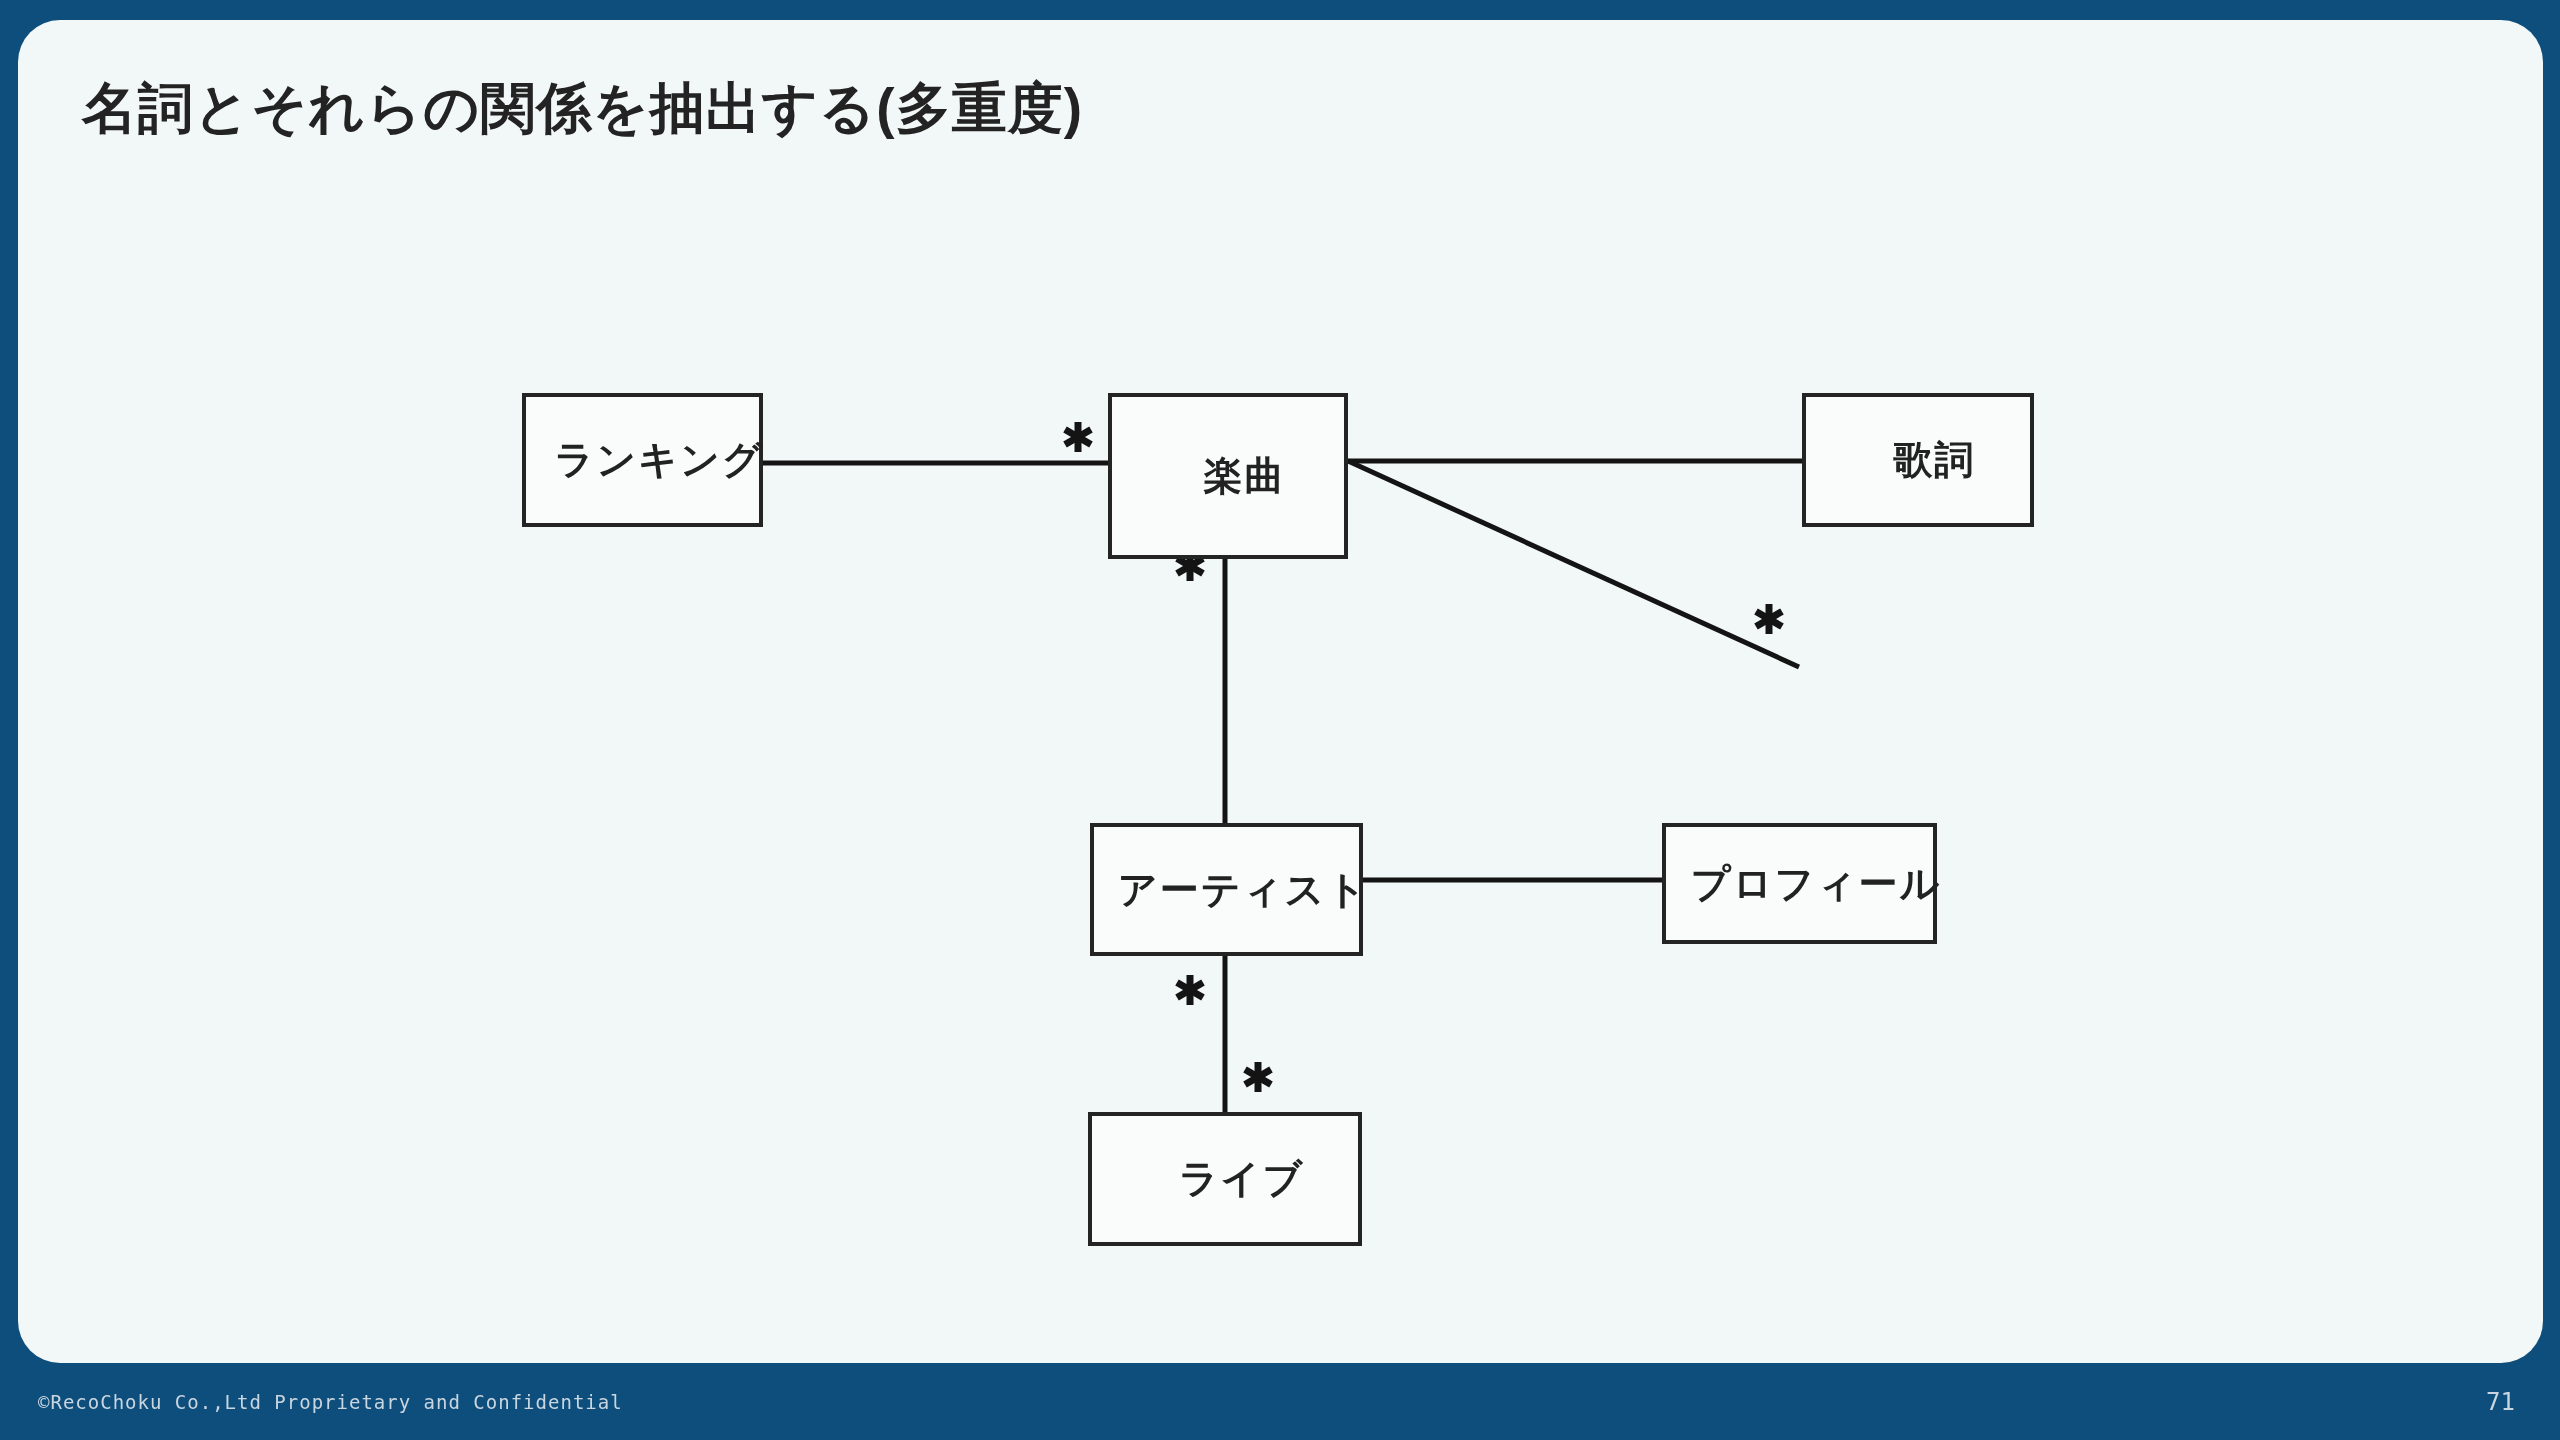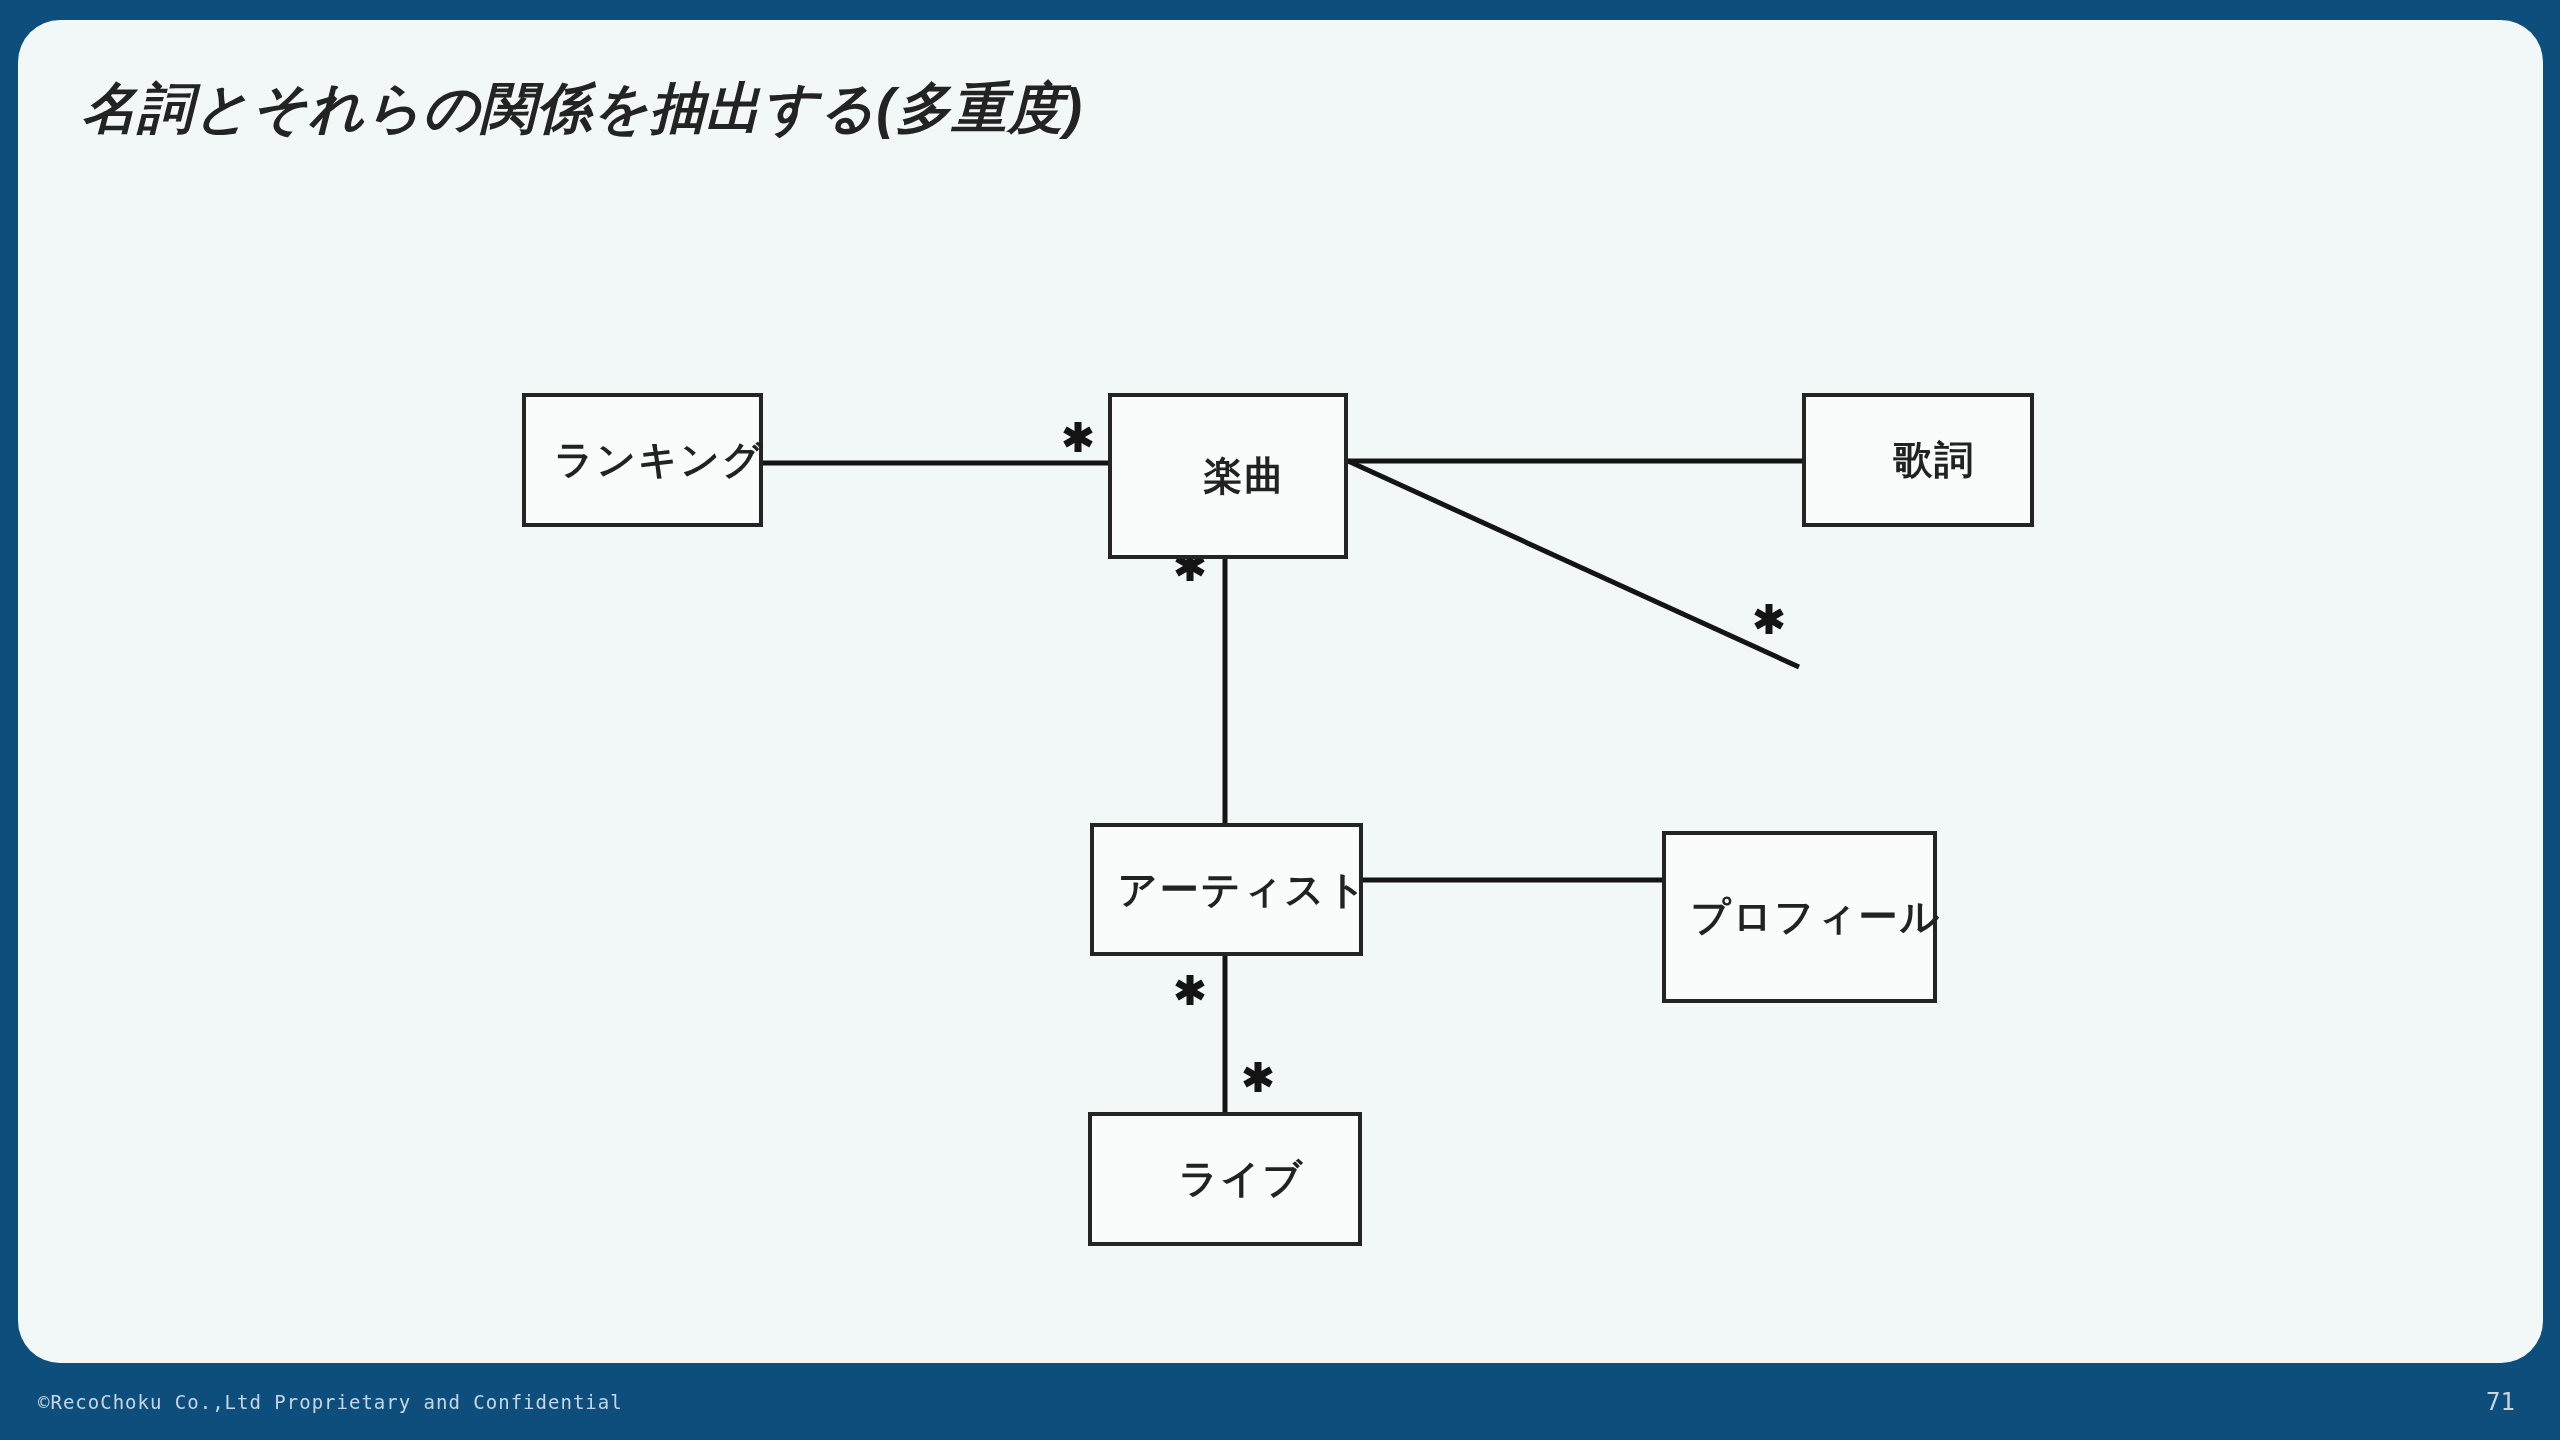--- a/index.html
+++ b/index.html
@@ -24,21 +24,20 @@
 
   .slide-title {
     position: absolute;
     left: 64px;
     top: 52px;
     font-size: 55px;
     font-weight: bold;
     color: #232323;
     letter-spacing: 1px;
     white-space: nowrap;
-    font-style: italic;
   }
 
   .diagram-layer {
     position: absolute;
     left: 0; top: 0;
     width: 2560px;
     height: 1440px;
   }
 
   svg.edges {
@@ -129,21 +128,21 @@
     </div>
     <div class="node" style="left: 1108px; top: 393px; width: 240px; height: 166px; background: rgb(249, 252, 251); border-color: rgb(36, 36, 36);">
       <span>楽曲</span>
     </div>
     <div class="node" style="left: 1802px; top: 393px; width: 232px; height: 134px; background: rgb(249, 252, 251); border-color: rgb(36, 36, 36);">
       <span>歌詞</span>
     </div>
     <div class="node" style="left: 1090px; top: 823px; width: 273px; height: 133px; background: rgb(249, 252, 251); border-color: rgb(36, 36, 36);">
       <span>アーティスト</span>
     </div>
-    <div class="node" style="left: 1662px; top: 823px; width: 275px; height: 172px; background: rgb(249, 252, 251); border-color: rgb(36, 36, 36); margin-top: 8px;">
+    <div class="node" style="left: 1662px; top: 823px; width: 275px; height: 121px; background: rgb(249, 252, 251); border-color: rgb(36, 36, 36);">
       <span>プロフィール</span>
     </div>
     <div class="node" style="left: 1088px; top: 1112px; width: 274px; height: 134px; background: rgb(249, 252, 251); border-color: rgb(36, 36, 36);">
       <span>ライブ</span>
     </div>
   </div>
 
 <div class="footer-bar">
   <span class="footer-copy">©RecoChoku Co.,Ltd Proprietary and Confidential</span>
   <span class="footer-page">71</span>

